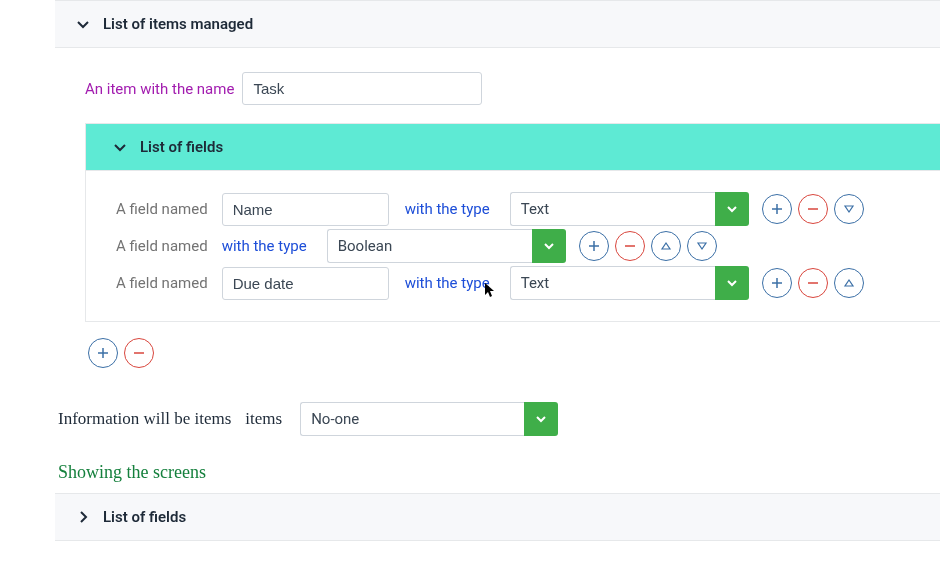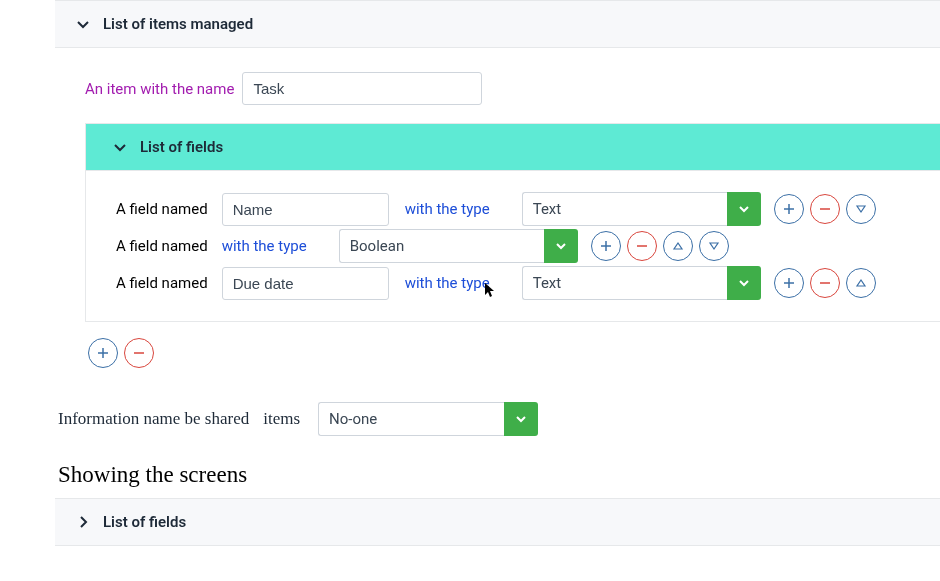--- a/index.html
+++ b/index.html
@@ -67,39 +67,39 @@
     font-size: 15px;
   }
   .item-head-row .txt { color: #a21caf; }
 
   .field-row {
     display: flex;
     align-items: center;
     margin: 3px 0 3px 30px;
     font-size: 15px;
   }
-  .field-row .txt { color: #000000; margin-right: 6px;}
+  .field-row .txt { color: #737373; margin-right: 6px;}
   .field-row .txt2 { color: #1d4ed8; margin: 0 8px; }
 
   input.text-input {
     border: 1px solid #cfd5dc;
     border-radius: 3px;
     padding: 7px 10px;
     font-size: 15px;
     color: #3b4754;
     outline: none;
     background: #fff;
   }
   input.item-name { width: 240px; margin: 0 8px;}
   input.field-name { width: 167px; margin: 0 8px;}
 
   .select-wrap {
     display: flex;
     align-items: stretch;
-    margin: 0 8px 0 24px;
+    margin: 0 8px 0 12px;
   }
   .select-wrap .select-box {
     border: 1px solid #cfd5dc;
     border-right: none;
     border-radius: 3px 0 0 3px;
     padding: 7px 10px;
     font-size: 15px;
     color: #3b4754;
     background: #fff;
     width: 205px;
@@ -147,27 +147,27 @@
   .share-row {
     display: flex;
     align-items: center;
     padding: 10px 0 14px 0;
     margin-left: 3px;
     font-family: Georgia, "Times New Roman", serif;
     font-size: 17px;
     color: #1e2a38;
   }
   .share-row .gap { width: 14px; }
-  .share-row .select-wrap .select-box { width: 186px; }
+  .share-row .select-wrap .select-box { width: 224px; }
 
   .screens-label {
     margin-left: 3px;
     font-family: Georgia, "Times New Roman", serif;
-    font-size: 23px;
-    color: #000000;
+    font-size: 18px;
+    color: #15803d;
     margin-bottom: 10px;
     margin-top: 12px;
   }
 
   .cursor-fake {
     position: absolute;
     left: 484px;
     top: 282px;
     font-size: 14px;
     color: #000;
@@ -320,21 +320,21 @@
       <span class="circle-btn cb-red">
         <svg width="14" height="14" viewBox="0 0 14 14">
             <line x1="2" y1="7" x2="12" y2="7" stroke-width="1.5"></line>
           </svg>
       </span>
     </div>
 
   </div>
 
   <div class="share-row">
-    <span>Information name be shared</span>
+    <span>Information will be items</span>
     <span class="gap"></span>
     <span>items</span>
     <span class="gap"></span>
     <div class="select-wrap" style="margin-left:4px;">
       <div class="select-box" style="font-family:-apple-system,BlinkMacSystemFont,'Segoe UI',Roboto,sans-serif;font-size:15px;">No-one</div>
       <div class="dd-btn dd-green">
         <svg width="14" height="14" viewBox="0 0 14 14">
             <path d="M3 5 L7 9 L11 5" fill="none" stroke-width="2"></path>
           </svg>
       </div>

